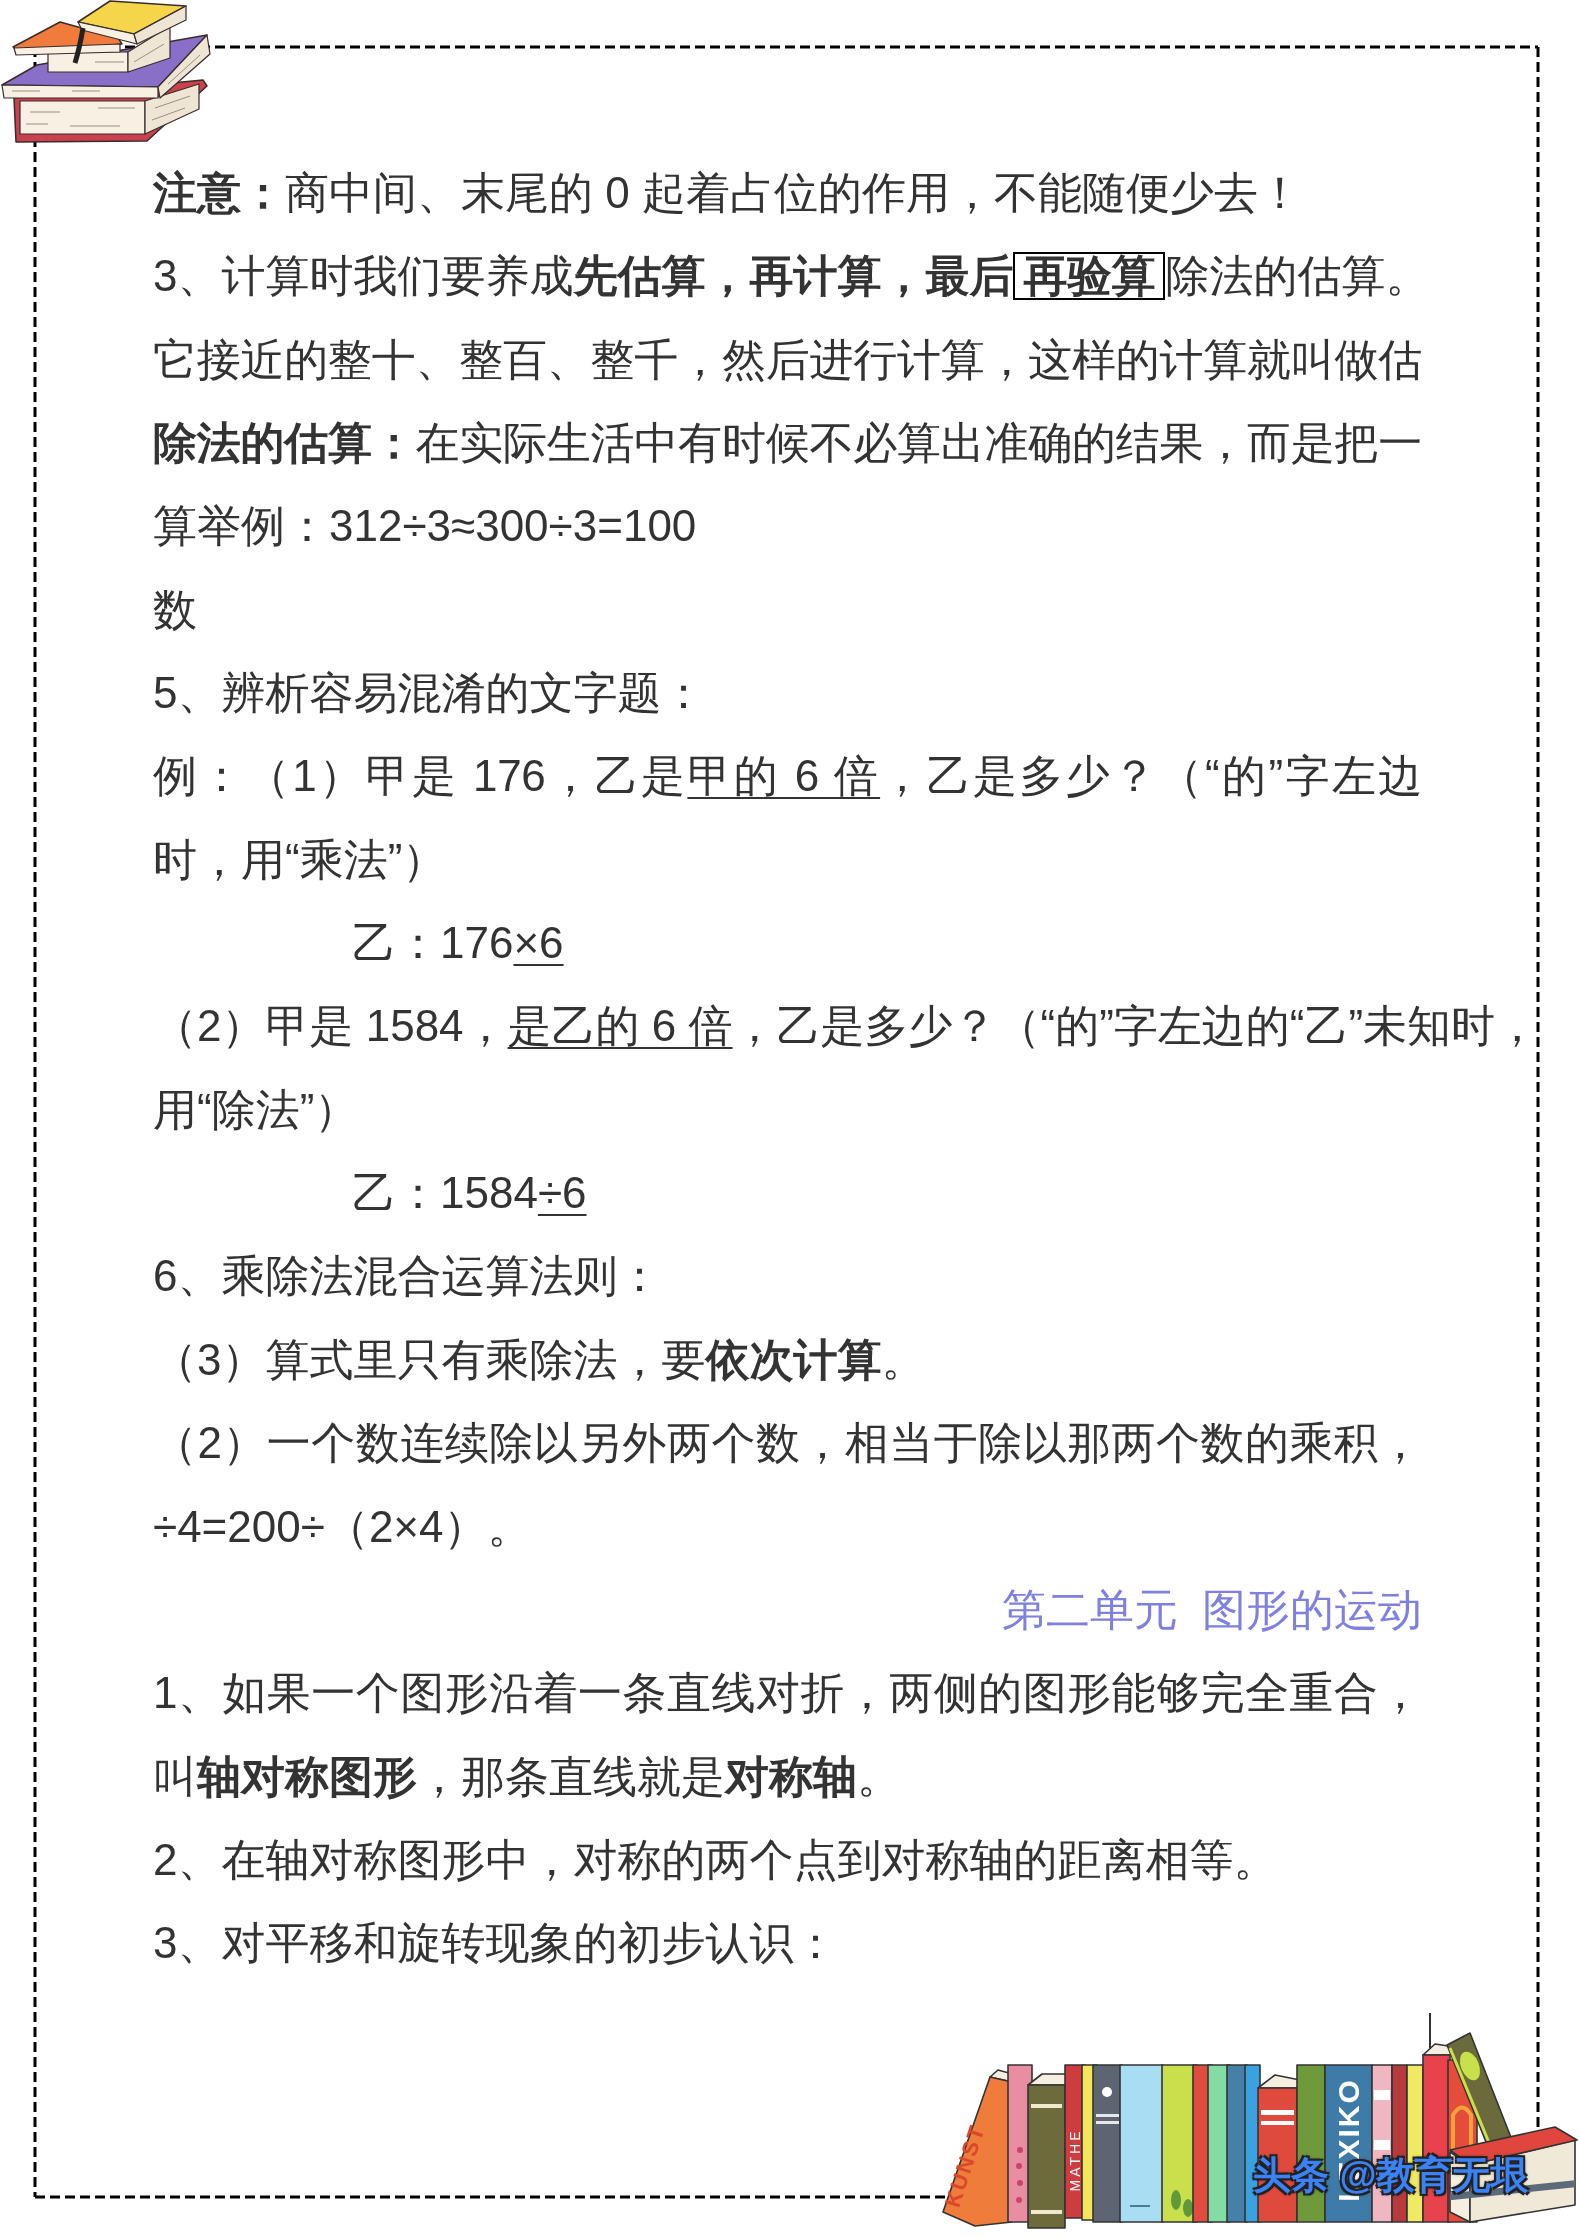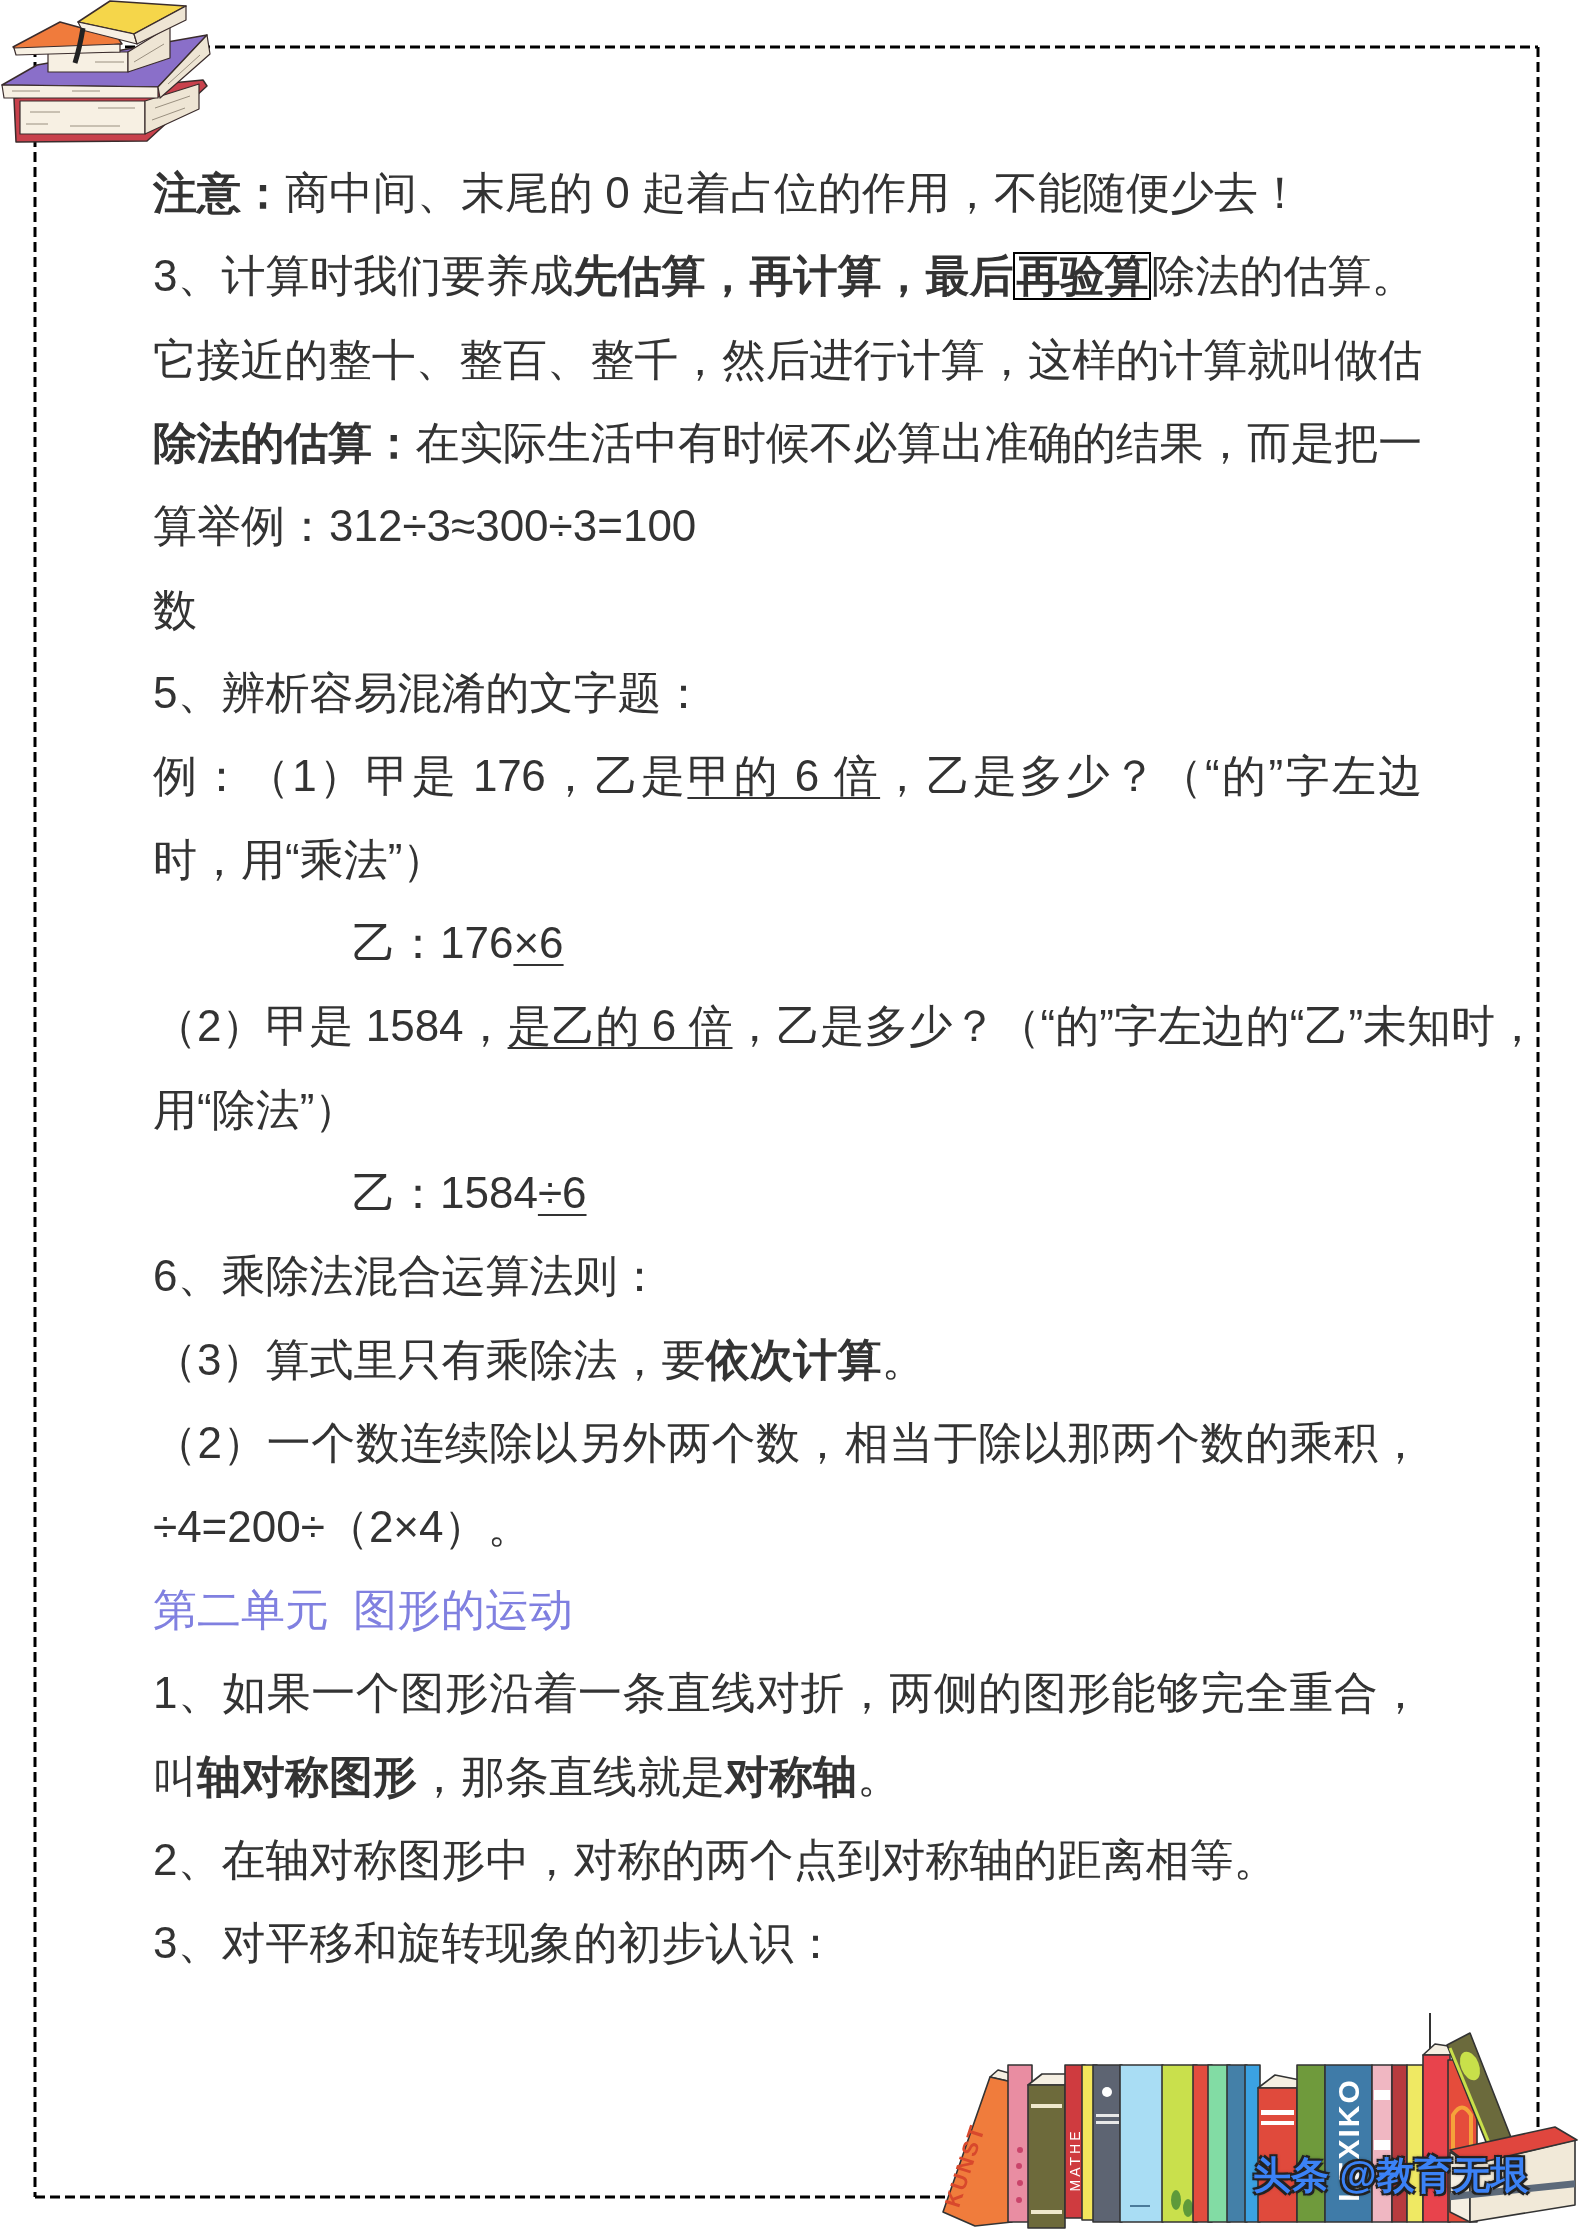--- a/index.html
+++ b/index.html
@@ -18,25 +18,25 @@
   }
   .line.full {
     white-space: normal; overflow: hidden;
     text-align: justify; text-align-last: justify; letter-spacing: -0.3px;
   }
   .indent { padding-left: 199px; }
   .b { font-weight: bold; }
   .u { text-decoration: underline; text-decoration-thickness: 2px; text-underline-offset: 6px; }
   .boxed {
     display: inline-block; border: 2px solid #000; line-height: 44px;
-    padding: 0 1px; font-weight: bold;
+    padding: 0 8px; font-weight: bold;
   }
   .gap { display: inline-block; width: 58px; }
   .gap-sm { display: inline-block; width: 24px; }
-  .heading { color: #8080e0; }
+  .heading { color: #8080e0; text-align: right; }
   .books-top { position: absolute; left: 0; top: 0; z-index: 3; }
   .books-bottom { position: absolute; left: 930px; top: 2000px; z-index: 3; }
   .watermark {
     position: absolute; left: 1253px; top: 2150px; z-index: 4;
     font-size: 38px; font-weight: bold; color: #3b82f6; white-space: nowrap;
     text-shadow: -2px -2px 0 #222, 2px -2px 0 #222, -2px 2px 0 #222, 2px 2px 0 #222, 0 0 4px #000;
   }
 </style>
 </head>
 <body>

